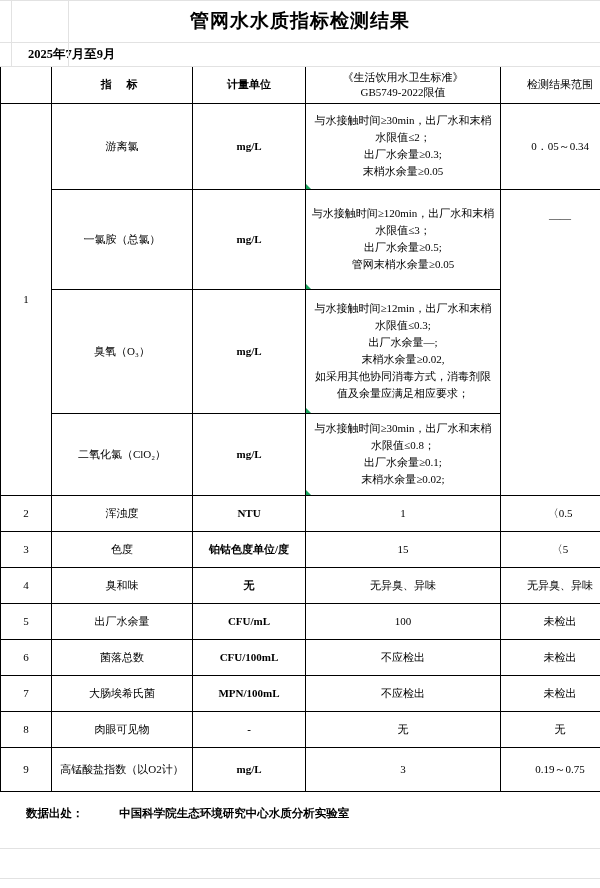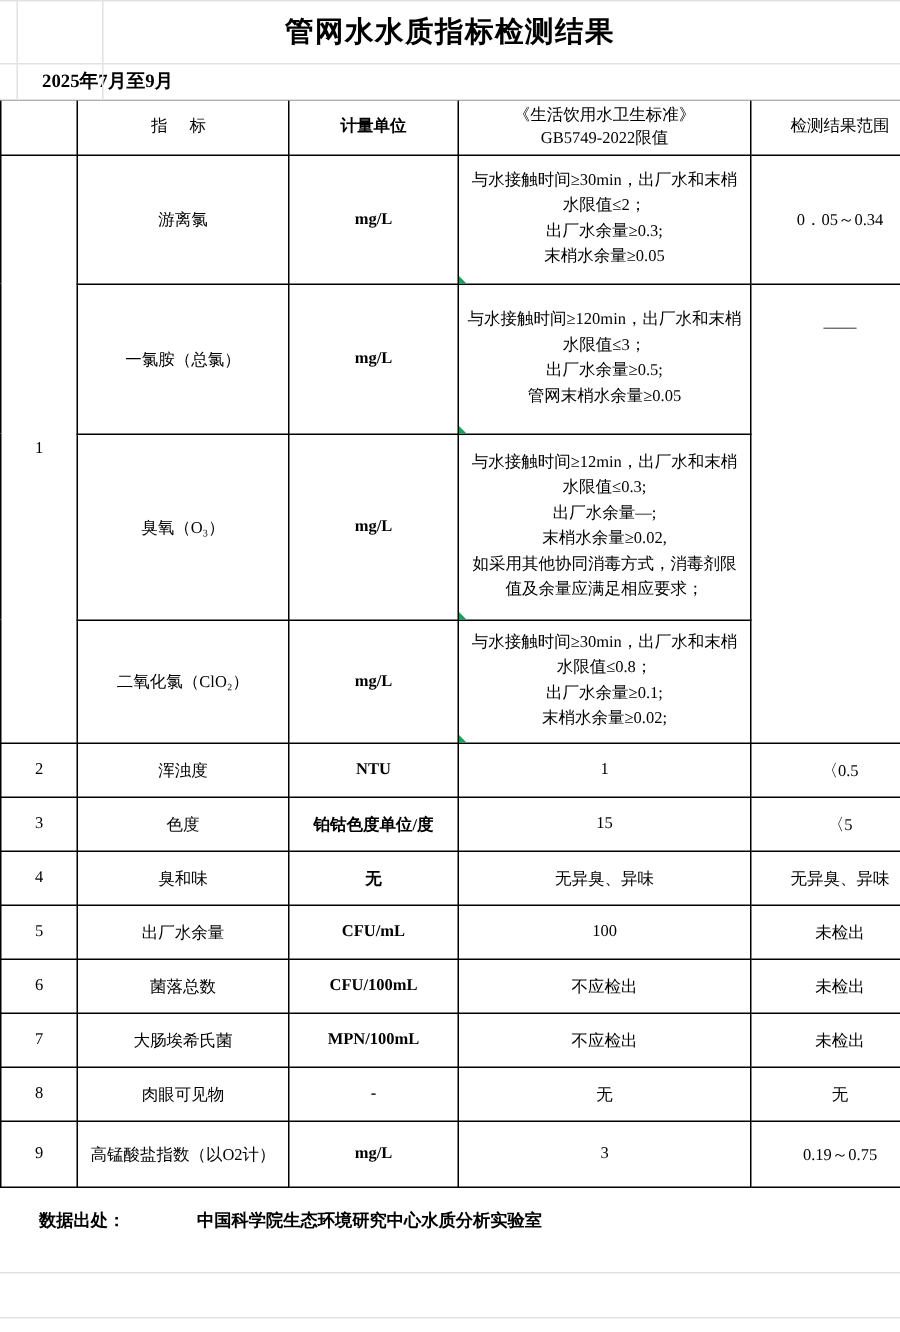--- a/index.html
+++ b/index.html
@@ -70,20 +70,21 @@
   td.limit { width: 186px; }
   td.range { width: 110px; }
 
   thead td {
     font-size: 11px;
     line-height: 1.35;
     height: 28px;
   }
   .hdr-spaced {
     letter-spacing: 6px;
+    font-weight: bold;
   }
   td.limit-text {
     text-align: left;
     line-height: 1.55;
     padding-left: 6px;
     padding-right: 4px;
     font-size: 10.5px;
     position: relative;
   }
   
@@ -102,21 +103,21 @@
   .tall-3 { height: 124px; }
   .tall-4 { height: 82px; }
   .row-std { height: 36px; }
   .footer {
     margin-top: 14px;
     font-size: 11.5px;
     padding-left: 26px;
     font-weight: bold;
     font-family: "Liberation Serif", "DejaVu Serif", serif;
   }
-  .footer .src-label { margin-right: 28px; font-family: Liberation Serif, serif; }
+  .footer .src-label { margin-right: 16px; font-family: Liberation Serif, serif; }
   .nbsp-sep { display: inline-block; width: 14px; }
 </style>
 </head>
 <body>
 
 <div class="sheet">
 
   <div class="grid-line" style="left:0;top:0;width:600px;height:1px;"></div>
   <div class="grid-line" style="left:0;top:42px;width:600px;height:1px;"></div>
   <div class="grid-line" style="left:0;top:66px;width:600px;height:1px;"></div>

